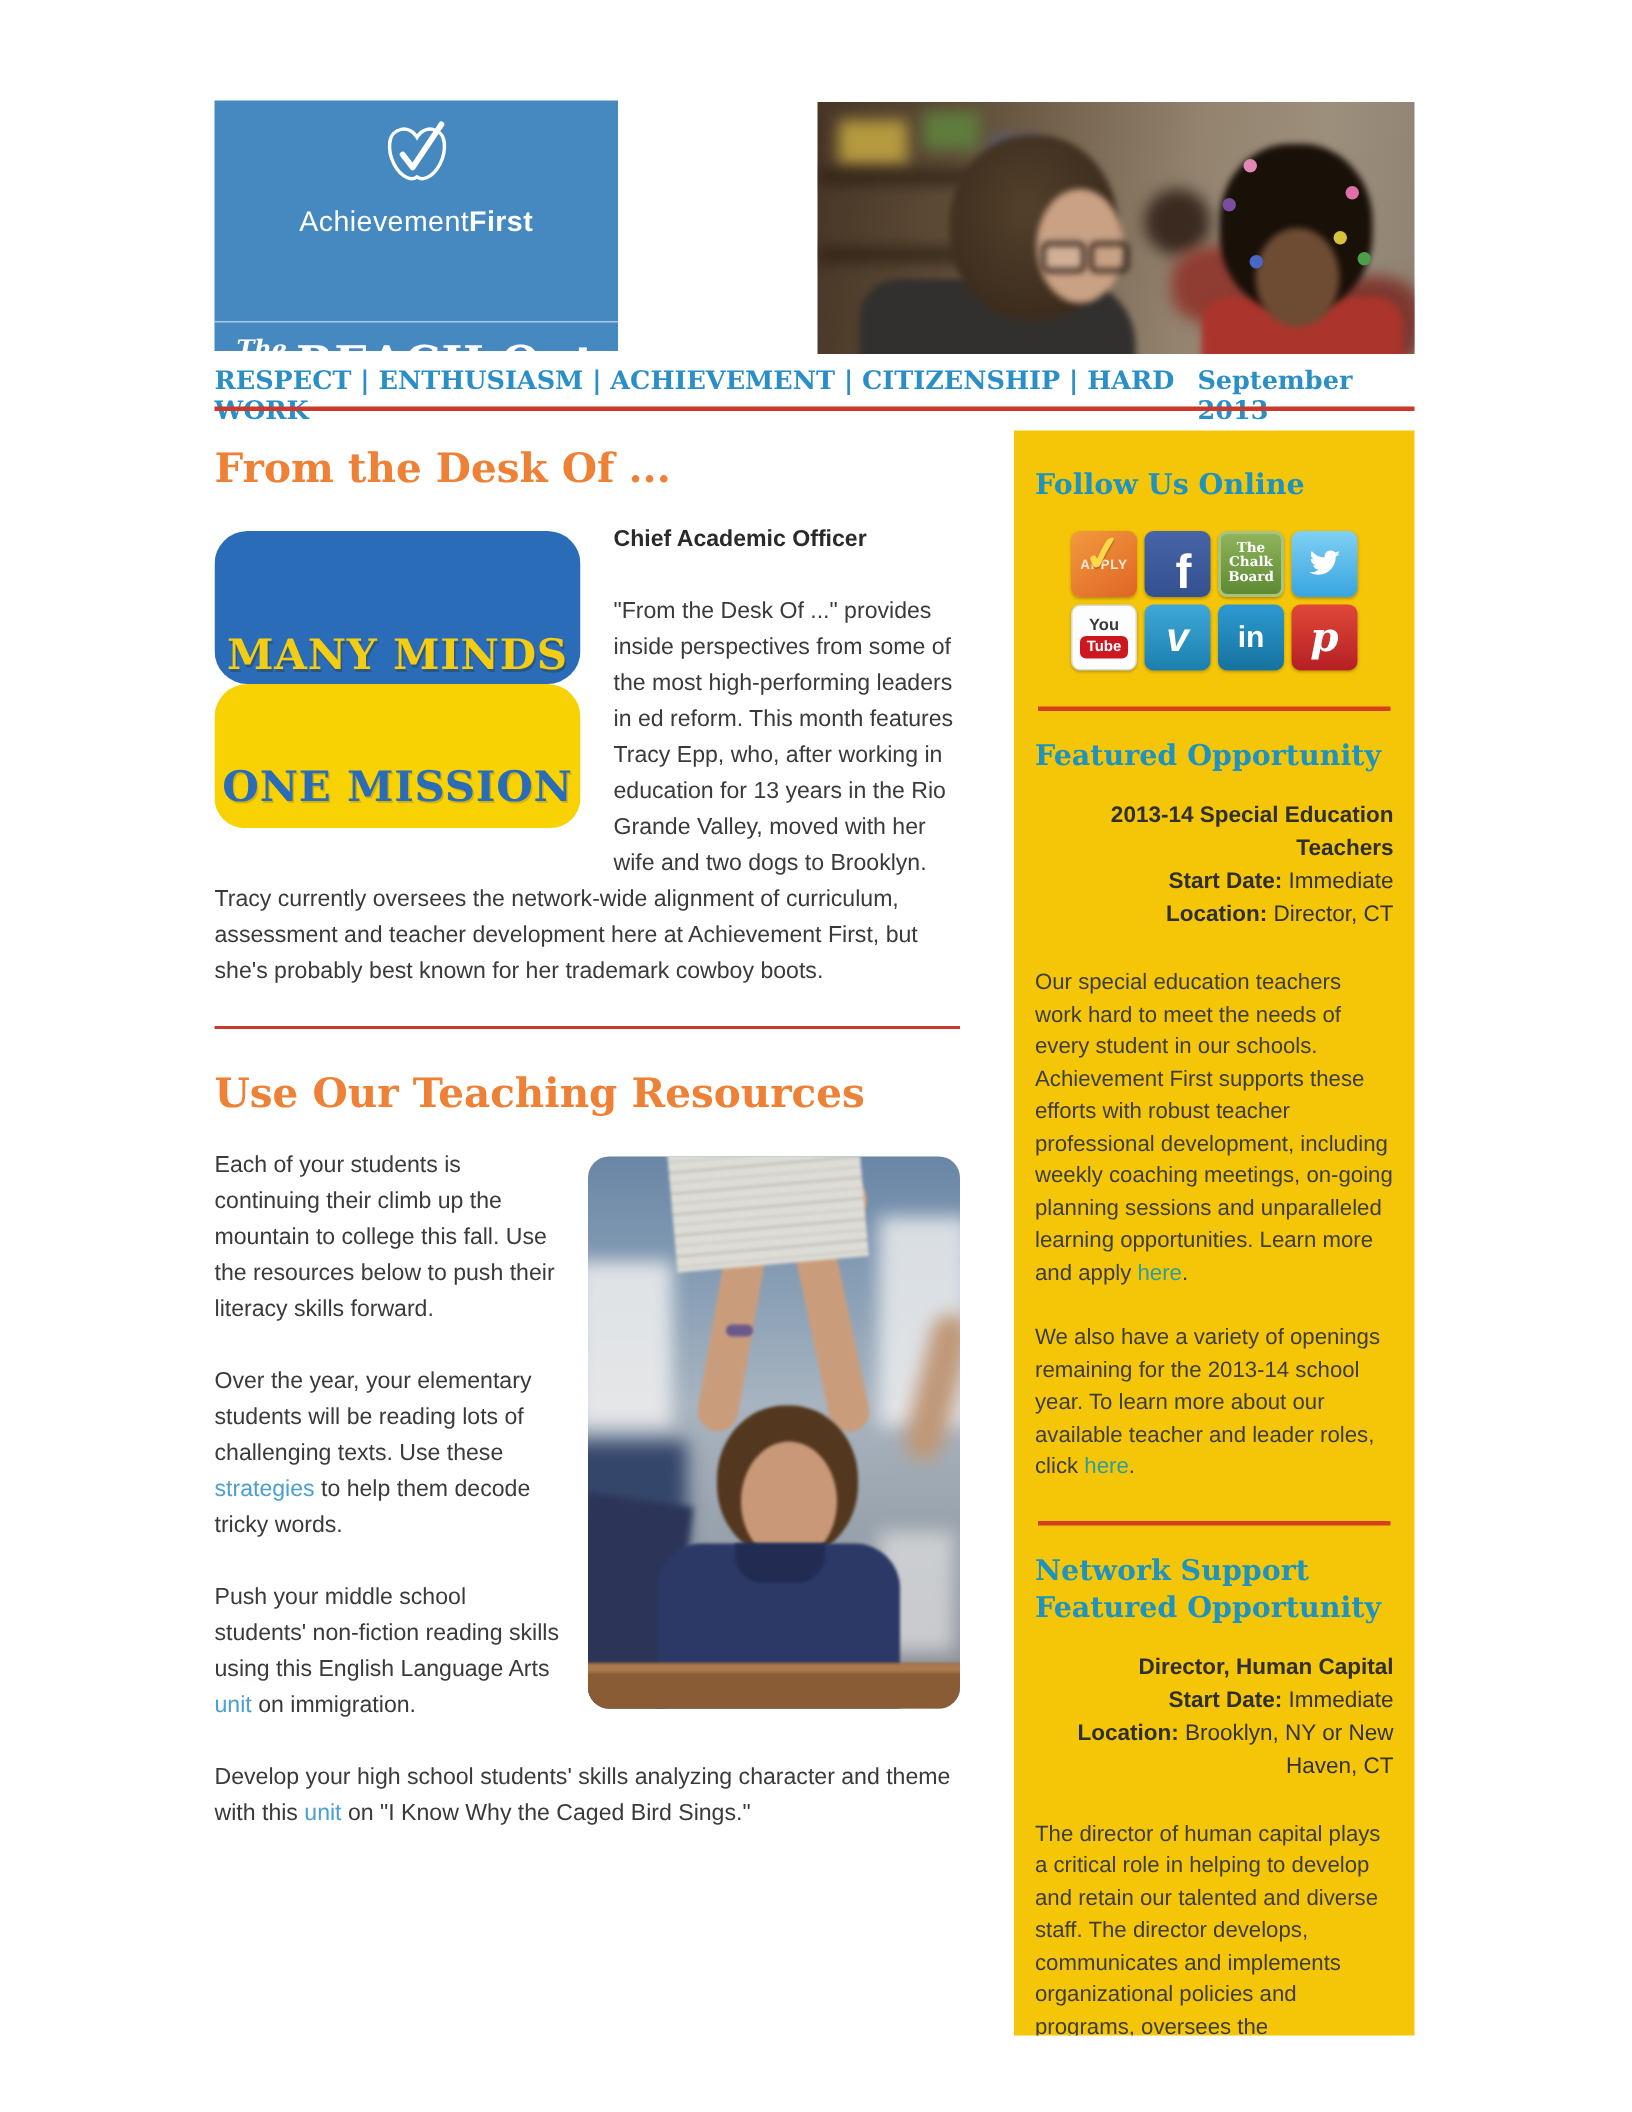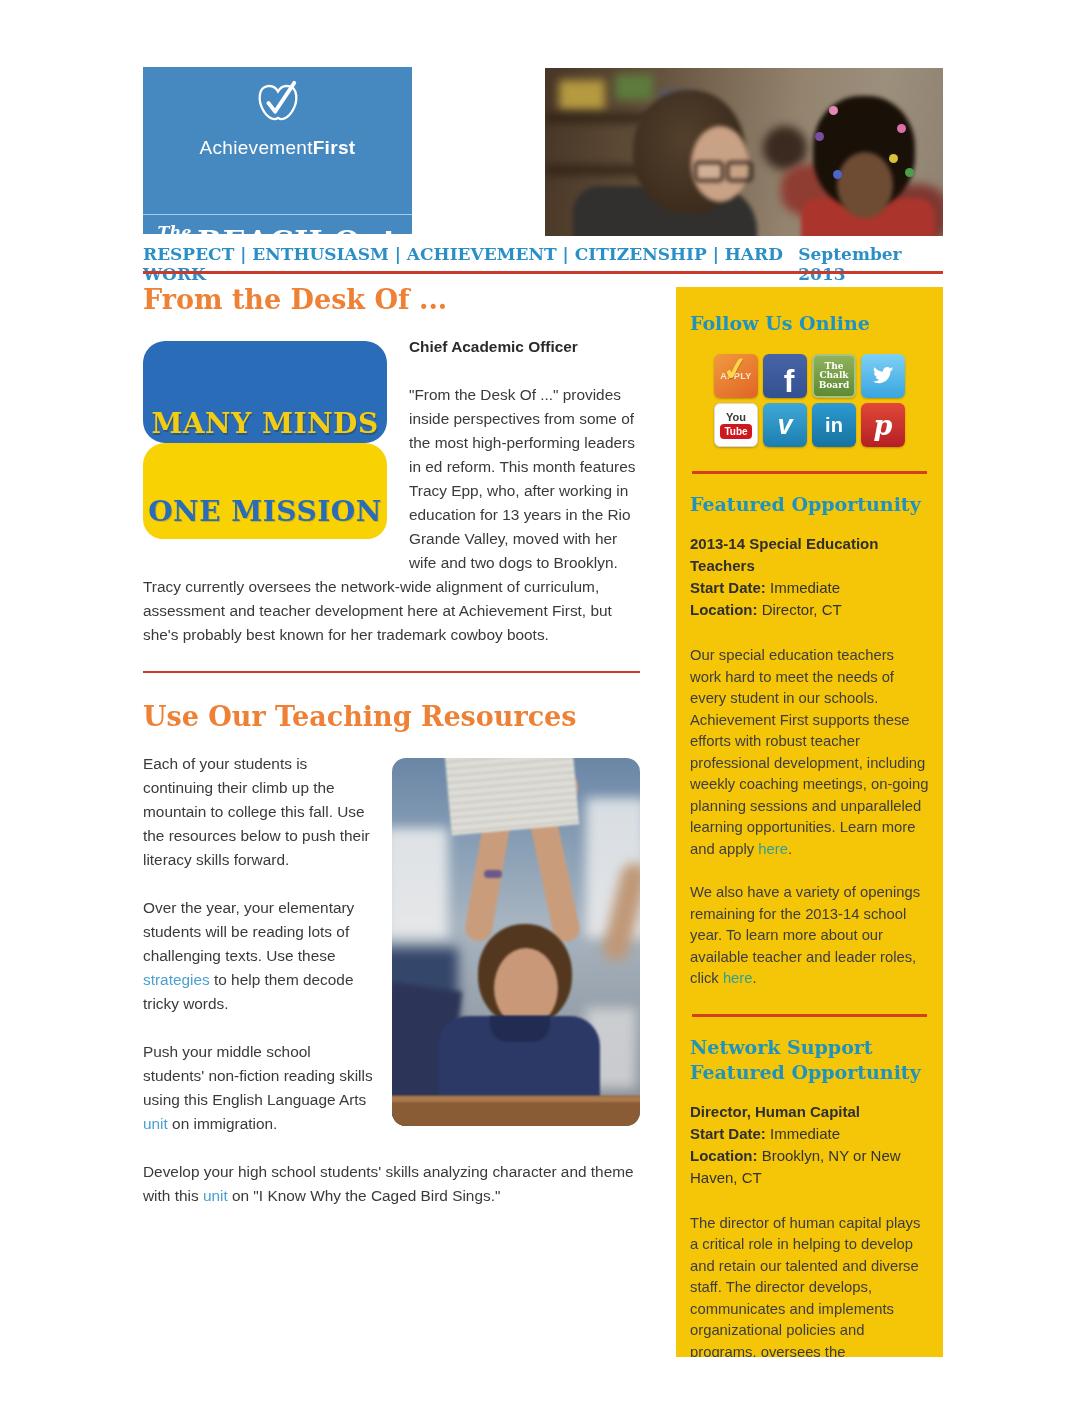--- a/index.html
+++ b/index.html
@@ -42,21 +42,21 @@
   .b1{left:284px;top:38px;background:#e387b7;} .b2{left:270px;top:64px;background:#7b4d9e;}
   .b3{left:352px;top:56px;background:#df6fa8;} .b4{left:344px;top:86px;background:#d8c23a;}
   .b5{left:288px;top:102px;background:#4a66c8;} .b6{left:360px;top:100px;background:#4c9e4a;}
 
   
   .tagline{position:absolute;left:143px;top:244px;width:800px;display:flex;justify-content:space-between;
            font-family:"DejaVu Serif",serif;font-weight:bold;font-size:17px;color:#2b8fc7;}
   .rule-top{position:absolute;left:143px;top:271px;width:800px;height:3px;background:#c9392c;}
 
   
-  .left-col{position:absolute;left:143px;top:280px;width:497px;}
+  .left-col{position:absolute;left:143px;top:293px;width:497px;}
   .section-h{font-family:"DejaVu Serif",serif;font-weight:bold;color:#ee8135;font-size:27px;margin:4px 0 20px;}
   .p{font-size:15.4px;line-height:24px;color:#3a3a3a;margin:0 0 24px;}
   .role{font-weight:bold;font-size:15.4px;line-height:24px;color:#2a2a2a;}
   .person{font-size:15.4px;line-height:24px;}
   .link{color:#4aa0d0;text-decoration:none;cursor:pointer;}
   .badge{float:left;width:244px;height:198px;border-radius:20px;overflow:hidden;margin:6px 22px 30px 0;}
   .badge-top,.badge-bot{height:99px;display:flex;justify-content:center;
       font-family:"DejaVu Serif",serif;font-weight:bold;font-size:28px;letter-spacing:.5px;border-radius:22px;}
   .badge-top{background:#2b6cb8;align-items:flex-end;padding-bottom:3px;color:#f3cd13;
       text-shadow:1px 2px 0 rgba(40,40,0,.3);}
@@ -110,21 +110,21 @@
   .sicon.tw{background:linear-gradient(#7fd0f4,#38a5e0);}
   .sicon.yt{background:#fdfdfd;flex-direction:column;border:1px solid #d8d8d8;box-sizing:border-box;}
   .sicon.yt .ytop{color:#3a3a3a;font-size:11px;line-height:12px;}
   .sicon.yt .ytube{background:#cc181e;color:#fff;font-size:10px;line-height:15px;height:15px;
         padding:0 4px;border-radius:4px;margin-top:1px;}
   .sicon.vm{background:linear-gradient(#3fa8d8,#1b7fae);font-size:27px;font-style:italic;}
   .sicon.li{background:linear-gradient(#2d9ad2,#16729f);font-size:20px;}
   .sicon.pin{background:linear-gradient(#e04838,#b51f24);font-family:"DejaVu Serif",serif;
         font-size:27px;font-style:italic;}
   .side-rule{height:3px;background:#d2401e;border:none;margin:24px 2px 18px;}
-  .job{font-size:15px;line-height:22px;color:#333;margin:0 0 24px;}
+  .job{font-size:15px;line-height:22px;color:#333;margin:0 0 24px;text-align:right;}
   .jt,.job b{font-weight:bold;color:#2f2f2f;}
   .sp{font-size:14.8px;line-height:21.5px;color:#3d3d3d;margin:0 0 22px;}
   .slink{color:#2f9e9b;text-decoration:none;cursor:pointer;}
 </style>
 </head>
 <body>
 
 <div class="page">
 
   <div class="logo-box">

